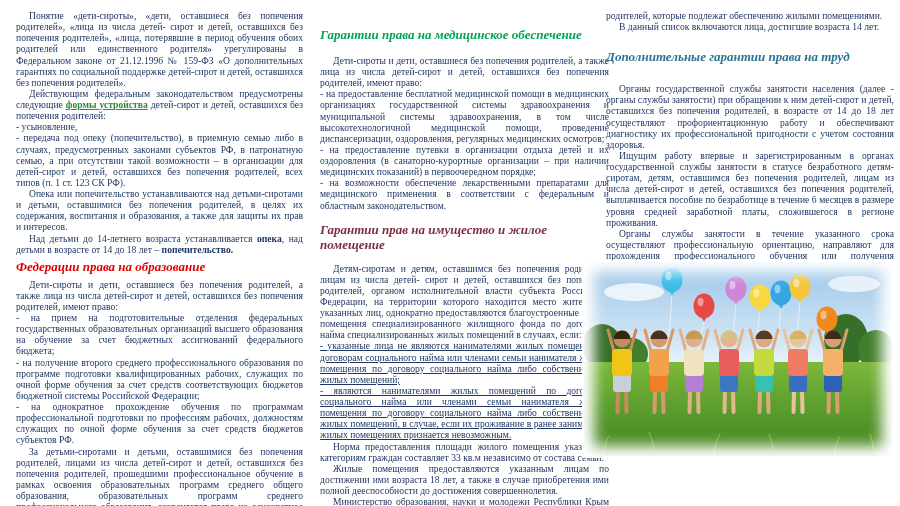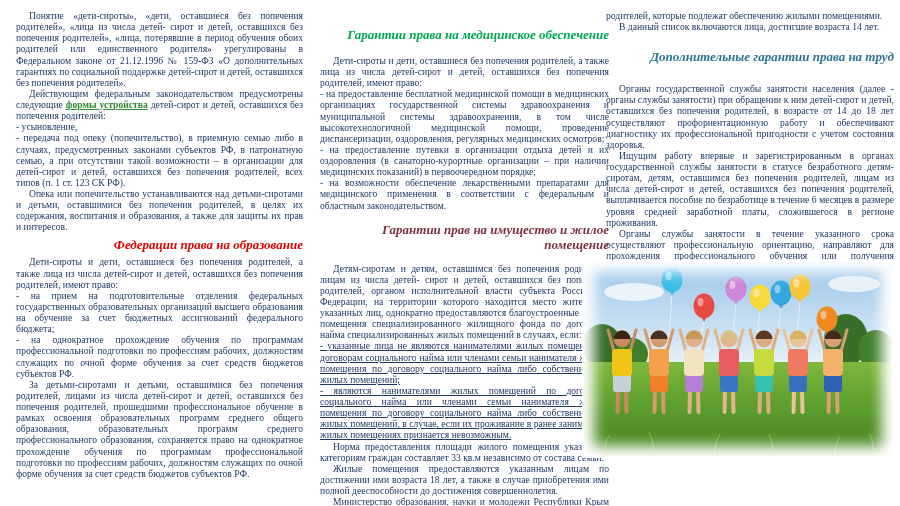--- a/index.html
+++ b/index.html
@@ -4,21 +4,21 @@
 <style>
   html,body{margin:0;padding:0;background:#ffffff;}
   .sheet{position:relative;width:900px;height:506px;background:#ffffff;overflow:hidden;
          font-family:"Liberation Serif",serif;color:#1f3864;}
   .col{position:absolute;top:10px;}
   #col1{left:16px;width:287px;}
   #col2{left:320px;width:289px;}
   #col3{left:606px;width:288px;}
   p{margin:0;font-size:9.6px;line-height:1.16;text-align:justify;}
   .ind{text-indent:13px;font-family:Liberation Serif, serif;}
-  h2{margin:0;font-size:13px;line-height:1.15;font-style:italic;font-weight:bold;text-align:right;
+  h2{margin:0;font-size:13px;line-height:1.15;font-style:italic;font-weight:bold;text-align:left;
      font-family:"Liberation Serif",serif;}
   .h-red{color:#df0000;margin:5px 0 4px 0;}
   .h-green{color:#00a550;margin:18px 0 12px 0;}
   .h-maroon{color:#7d2f3f;margin:12px 0 10px 0;}
   .h-teal{color:#2d7391;margin:18px 0 18px 0;}
   .green-term{color:#2e8b2e;font-weight:bold;text-decoration:underline;}
   .bold{font-weight:bold;}
   .ul{text-decoration:underline;}
   .photo{position:absolute;left:584px;top:262px;width:308px;height:194px;}
   .photo svg{display:block;width:100%;height:100%;}
@@ -28,23 +28,25 @@
 <body>
 
 <div class="sheet">
 
   <div class="col" id="col1">
     <p class="ind">Понятие «дети-сироты», «дети, оставшиеся без попечения родителей», «лица из числа детей- сирот и детей, оставшихся без попечения родителей», «лица, потерявшие в период обучения обоих родителей или единственного родителя» урегулированы в Федеральном законе от 21.12.1996 № 159-ФЗ «О дополнительных гарантиях по социальной поддержке детей-сирот и детей, оставшихся без попечения родителей».</p>
     <p class="ind"><span>Действующим федеральным законодательством предусмотрены следующие </span><span class="green-term">формы устройства</span><span> детей-сирот и детей, оставшихся без попечения родителей:</span></p>
     <p>- усыновление,</p>
     <p>- передача под опеку (попечительство), в приемную семью либо в случаях, предусмотренных законами субъектов РФ, в патронатную семью, а при отсутствии такой возможности – в организации для детей-сирот и детей, оставшихся без попечения родителей, всех типов (п. 1 ст. 123 СК РФ).</p>
     <p class="ind">Опека или попечительство устанавливаются над детьми-сиротами и детьми, оставшимися без попечения родителей, в целях их содержания, воспитания и образования, а также для защиты их прав и интересов.</p>
+    <p class="ind"><span>Над детьми до 14-летнего возраста устанавливается </span><span class="bold">опека</span><span>, над детьми в возрасте от 14 до 18 лет – </span><span class="bold">попечительство.</span></p>
     <h2 class="h-red">Федерации права на образование</h2>
     <p class="ind">Дети-сироты и дети, оставшиеся без попечения родителей, а также лица из числа детей-сирот и детей, оставшихся без попечения родителей, имеют право:</p>
     <p>- на прием на подготовительные отделения федеральных государственных образовательных организаций высшего образования на обучение за счет бюджетных ассигнований федерального бюджета;</p>
+    <p>- на получение второго среднего профессионального образования по программе подготовки квалифицированных рабочих, служащих по очной форме обучения за счет средств соответствующих бюджетов бюджетной системы Российской Федерации;</p>
     <p>- на однократное прохождение обучения по программам профессиональной подготовки по профессиям рабочих, должностям служащих по очной форме обучения за счет средств бюджетов субъектов РФ.</p>
     <p class="ind">За детьми-сиротами и детьми, оставшимися без попечения родителей, лицами из числа детей-сирот и детей, оставшихся без попечения родителей, прошедшими профессиональное обучение в рамках освоения образовательных программ среднего общего образования, образовательных программ среднего профессионального образования, сохраняется право на однократное прохождение обучения по программам профессиональной подготовки по профессиям рабочих, должностям служащих по очной форме обучения за счет средств бюджетов субъектов РФ.</p>
   </div>
 
   <div class="col" id="col2">
     <h2 class="h-green">Гарантии права на медицинское обеспечение</h2>
     <p class="ind">Дети-сироты и дети, оставшиеся без попечения родителей, а также лица из числа детей-сирот и детей, оставшихся без попечения родителей, имеют право:</p>
     <p>- на предоставление бесплатной медицинской помощи в медицинских организациях государственной системы здравоохранения и муниципальной системы здравоохранения, в том числе высокотехнологичной медицинской помощи, проведение диспансеризации, оздоровления, регулярных медицинских осмотров;</p>
     <p>- на предоставление путевки в организации отдыха детей и их оздоровления (в санаторно-курортные организации – при наличии медицинских показаний) в первоочередном порядке;</p>
     <p>- на возможности обеспечение лекарственными препаратами для медицинского применения в соответствии с федеральным и областным законодательством.</p>

